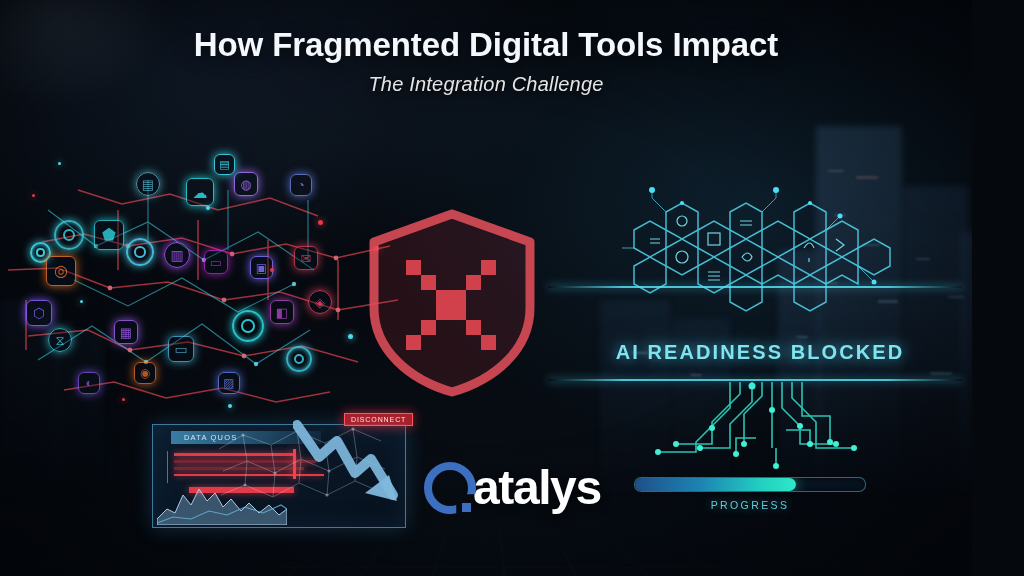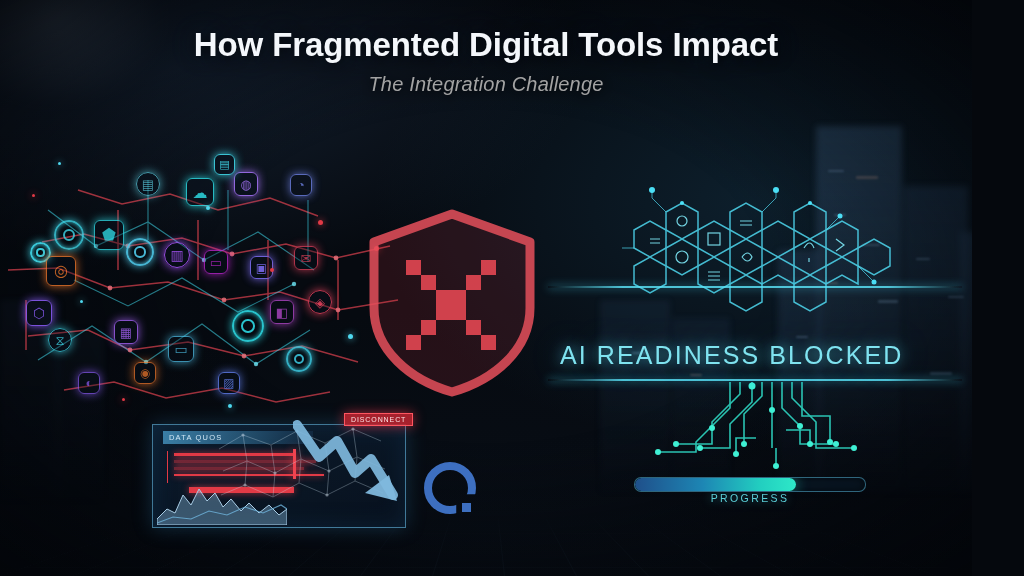--- a/index.html
+++ b/index.html
@@ -59,21 +59,21 @@
   
   .titleblock{
     position:absolute;left:0;right:0;top:26px;text-align:center;z-index:40;
   }
   .title-line{
     color:#f4f7fb;font-weight:bold;font-size:33px;line-height:37px;
     letter-spacing:-.1px;
     text-shadow:0 2px 14px rgba(0,0,0,.85),0 0 30px rgba(120,170,220,.20);
   }
   .subtitle{
-    margin-top:10px;color:#a3a3a3;font-style:italic;font-size:20px;
+    margin-top:10px;color:#e5e5e5;font-style:italic;font-size:20px;
     letter-spacing:.2px;
     text-shadow:0 2px 10px rgba(0,0,0,.8);
   }
 
   
   #cluster{position:absolute;left:18px;top:150px;width:430px;height:300px;z-index:16;}
   #cluster svg{position:absolute;inset:0;overflow:visible;}
   .ic{
     position:absolute;border-radius:6px;
     display:flex;align-items:center;justify-content:center;
@@ -95,38 +95,39 @@
 
   
   #shield{position:absolute;left:362px;top:208px;width:180px;height:190px;z-index:24;}
 
   
   #brain{position:absolute;left:622px;top:186px;width:270px;height:130px;z-index:18;}
   .hexline{position:absolute;height:1.5px;z-index:19;
     background:linear-gradient(90deg, rgba(60,200,230,0) 0%, rgba(90,225,245,.85) 18%, rgba(90,225,245,.85) 82%, rgba(60,200,230,0) 100%);
     box-shadow:0 0 9px rgba(70,210,240,.75);}
   .ai-blocked{
-    position:absolute;left:560px;top:341px;width:400px;text-align:left;z-index:30;
-    color:#7fe3f0;font-size:25px;letter-spacing:2.1px;
+    position:absolute;left:560px;top:341px;width:400px;text-align:center;z-index:30;
+    color:#7fe3f0;font-size:20px;letter-spacing:2.1px;
     text-shadow:0 0 14px rgba(90,220,240,.75),0 0 34px rgba(60,180,220,.45);
+    font-weight:bold;
   }
   #circuits{position:absolute;left:640px;top:382px;width:240px;height:95px;z-index:18;}
 
   
   #dash{
     position:absolute;left:152px;top:424px;width:252px;height:102px;z-index:22;
     border:1.4px solid rgba(95,175,215,.65);
     background:linear-gradient(160deg, rgba(14,34,54,.80), rgba(9,20,34,.72));
     box-shadow:0 0 18px rgba(50,130,180,.30), inset 0 0 22px rgba(20,60,95,.35);
   }
   .dash-title{
-    position:absolute;left:10px;top:6px;width:150px;height:13px;
+    position:absolute;left:18px;top:6px;width:150px;height:13px;
     background:linear-gradient(90deg, rgba(70,150,195,.80), rgba(45,100,150,.18));
     color:#cfe6f5;font-size:7.5px;letter-spacing:1.2px;
-    display:flex;align-items:center;padding-left:6px;box-sizing:border-box;
+    display:flex;align-items:center;padding-left:13px;box-sizing:border-box;
   }
   .alertbox{position:absolute;left:14px;top:26px;width:160px;height:32px;border-left:1.6px solid #e23a46;}
   .alertbar{position:absolute;height:3px;background:#e23a46;box-shadow:0 0 6px rgba(226,58,70,.8);}
   .alertbar.dim{background:rgba(226,58,70,.45);}
   .redcursor{position:absolute;left:140px;top:24px;width:3px;height:30px;background:#ef4450;box-shadow:0 0 8px rgba(239,68,80,.9);}
   .alertwide{position:absolute;left:36px;top:62px;width:105px;height:6px;background:#e23a46;box-shadow:0 0 7px rgba(226,58,70,.7);}
   .disconnect{
     position:absolute;left:191px;top:-12px;padding:2px 6px;
     border:1.2px solid #ff5560;background:rgba(190,36,48,.88);
     color:#ffe2e4;font-size:7px;letter-spacing:.9px;
@@ -160,21 +161,21 @@
     border:1px solid rgba(80,170,200,.55);
     background:rgba(10,26,40,.75);overflow:hidden;
     box-shadow:inset 0 0 9px rgba(0,0,0,.6);
   }
   .pfill{
     position:absolute;left:0;top:0;bottom:0;border-radius:7px;
     background:linear-gradient(90deg,#1f4f8a 0%,#1d86b4 42%,#22cfc0 78%,#2ee8c8 100%);
     box-shadow:0 0 14px rgba(40,215,200,.65);
   }
   .plabel{
-    text-align:center;color:#5ccfd8;font-size:10.5px;letter-spacing:2.4px;
+    margin-top:7px;text-align:center;color:#5ccfd8;font-size:10.5px;letter-spacing:2.4px;
     text-shadow:0 0 10px rgba(70,200,220,.6);
   }
 </style>
 </head>
 <body>
 
 <div id="stage">
 
   <div class="bg-base"></div>
 
@@ -437,20 +438,21 @@
       <path d="M4 6 L26 38 L44 22 L62 54 L78 40 L100 76" fill="none" stroke="#7fb8dd" stroke-width="10" stroke-linejoin="round" stroke-linecap="round" opacity=".92"></path>
       <path d="M104 82 L72 74 L96 56 Z" fill="#7fb8dd" opacity=".95"></path>
     </svg>
   </div>
 
   <div id="logo">
     <div class="logo-q">
       <div class="ring"></div>
       <div class="qdot"></div>
     </div>
+    <div class="logo-word">atalys</div>
   </div>
 
   <div id="progress">
     <div class="pbar">
       <div class="pfill" id="pfill" style="width: 70%;"></div>
     </div>
     <div class="plabel">PROGRESS</div>
   </div>
 
   <div class="vignette"></div>

